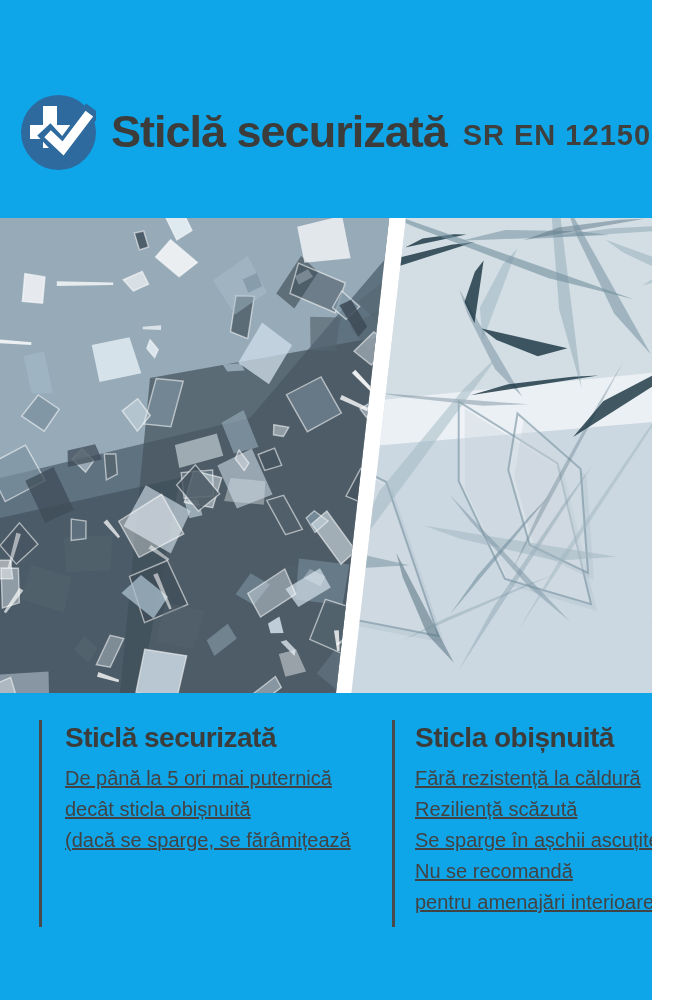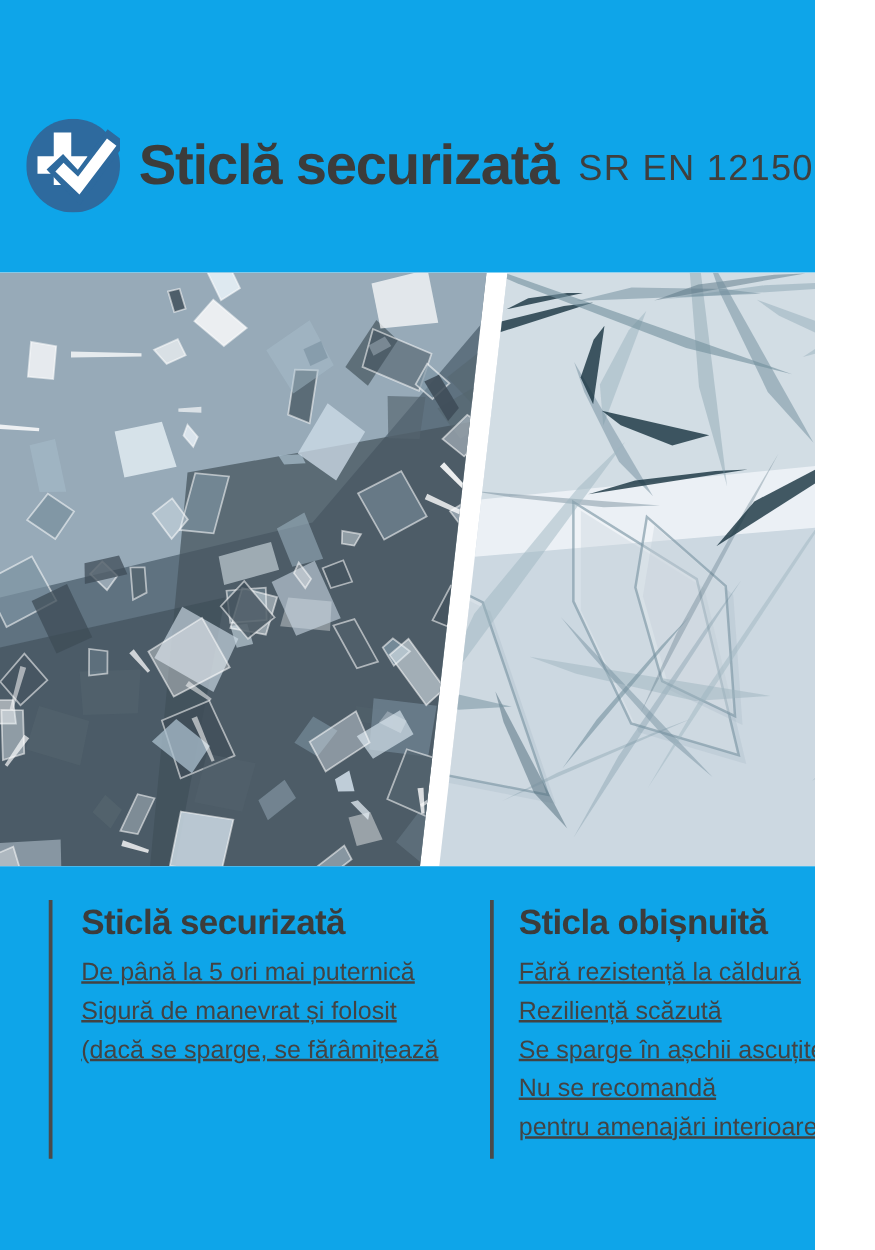--- a/index.html
+++ b/index.html
@@ -18,21 +18,21 @@
   .badge{
     width:75px;height:75px;margin-left:21px;flex:0 0 auto;
   }
   .title{
     margin-left:15px;
     font-size:45px;font-weight:bold;letter-spacing:-1px;
     color:#3c3c3b;white-space:nowrap;
   }
   .standard{
     margin-left:16px;margin-top:6px;
-    font-size:29px;font-weight:400;letter-spacing:1px;
+    font-size:29px;font-weight:700;letter-spacing:1px;
     color:#3f3f3e;white-space:nowrap;
   }
   
   .photo-strip{
     position:absolute;left:0;top:218px;width:700px;height:475px;
     background:#ffffff;
   }
   .photo{position:absolute;inset:0;}
   .photo svg{display:block;width:700px;height:475px;}
   .photo-left{
@@ -350,21 +350,21 @@
           </g>
       </svg>
     </div>
   </div>
 
   <div class="columns">
     <div class="col col-left">
       <div class="col-heading">Sticlă securizată</div>
       <div class="col-lines">
         <div class="col-line">De până la 5 ori mai puternică</div>
-        <div class="col-line">Sigură de manevrat și folosit</div>
+        <div class="col-line">decât sticla obișnuită</div>
         <div class="col-line">(dacă se sparge, se fărâmițează</div>
       </div>
     </div>
     <div class="col col-right">
       <div class="col-heading">Sticla obișnuită</div>
       <div class="col-lines">
         <div class="col-line">Fără rezistență la căldură</div>
         <div class="col-line">Reziliență scăzută</div>
         <div class="col-line">Se sparge în așchii ascuțite</div>
         <div class="col-line">Nu se recomandă</div>

